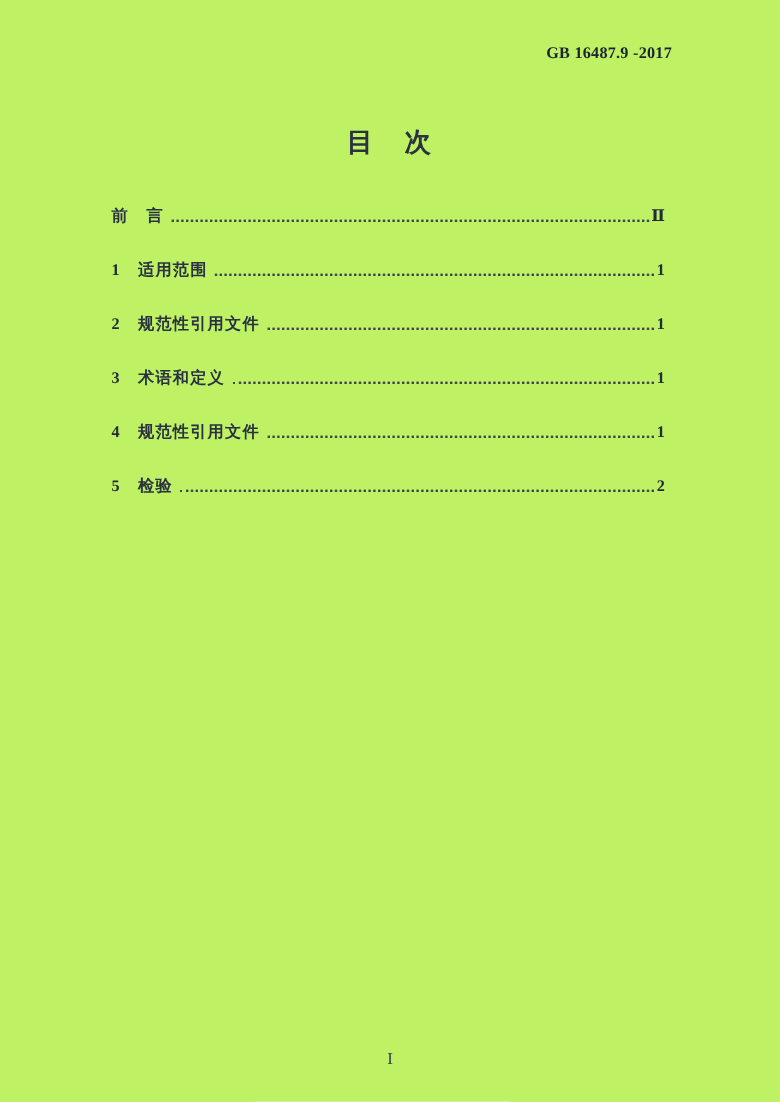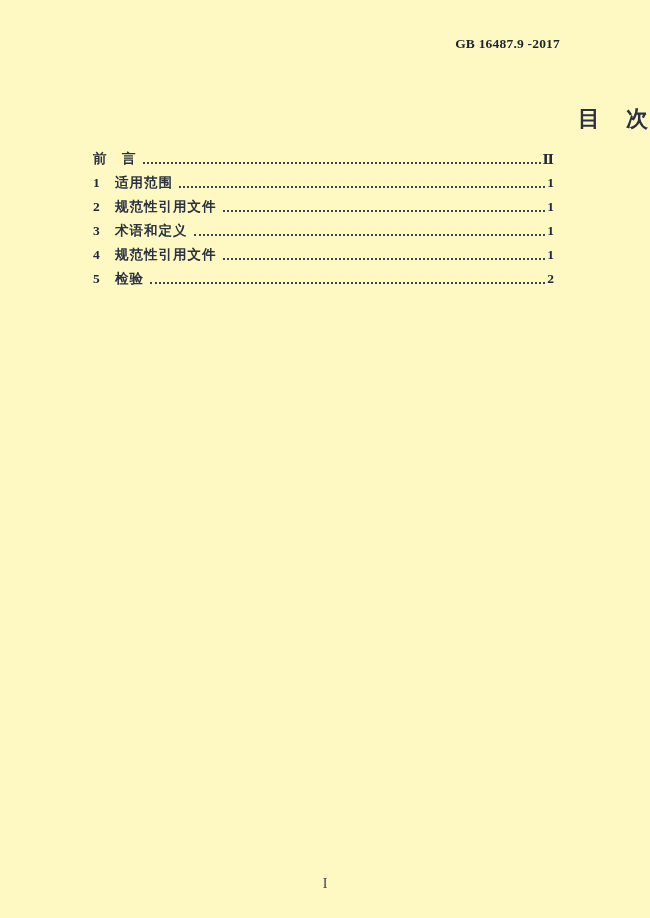--- a/index.html
+++ b/index.html
@@ -11,59 +11,60 @@
     width: 650px;
     height: 918px;
     position: relative;
     overflow: hidden;
     font-family: "Liberation Serif", "DejaVu Serif", serif;
     color: #242a36;
   }
   .page {
     position: absolute;
     inset: 0;
-    background: #fef9c3;
+    background: #bef264;
     padding-left: 24px;
   }
   .doc-header {
     position: absolute;
     top: 36px;
     left: 0;
     right: 90px;
     text-align: right;
     font-size: 13.5px;
     font-weight: bold;
     letter-spacing: 0.2px;
     color: #1c2331;
   }
   .doc-title {
     position: absolute;
     top: 104px;
     left: 0;
     width: 650px;
-    text-align: right;
+    text-align: center;
     font-size: 22px;
     font-weight: bold;
     color: #2a3140;
     letter-spacing: 2px;
   }
   .toc {
     position: absolute;
     top: 147px;
     left: 93px;
     width: 461px;
   }
   .toc-row {
     display: flex;
     align-items: center;
     height: 24px;
     font-size: 13.5px;
     font-weight: bold;
     color: #2a3140;
     white-space: nowrap;
+    margin-top: 21px;
   }
   .toc-num {
     display: inline-block;
     width: 22px;
     flex: 0 0 auto;
     color: #232a38;
   }
   .toc-label {
     flex: 0 0 auto;
     letter-spacing: 1px;

